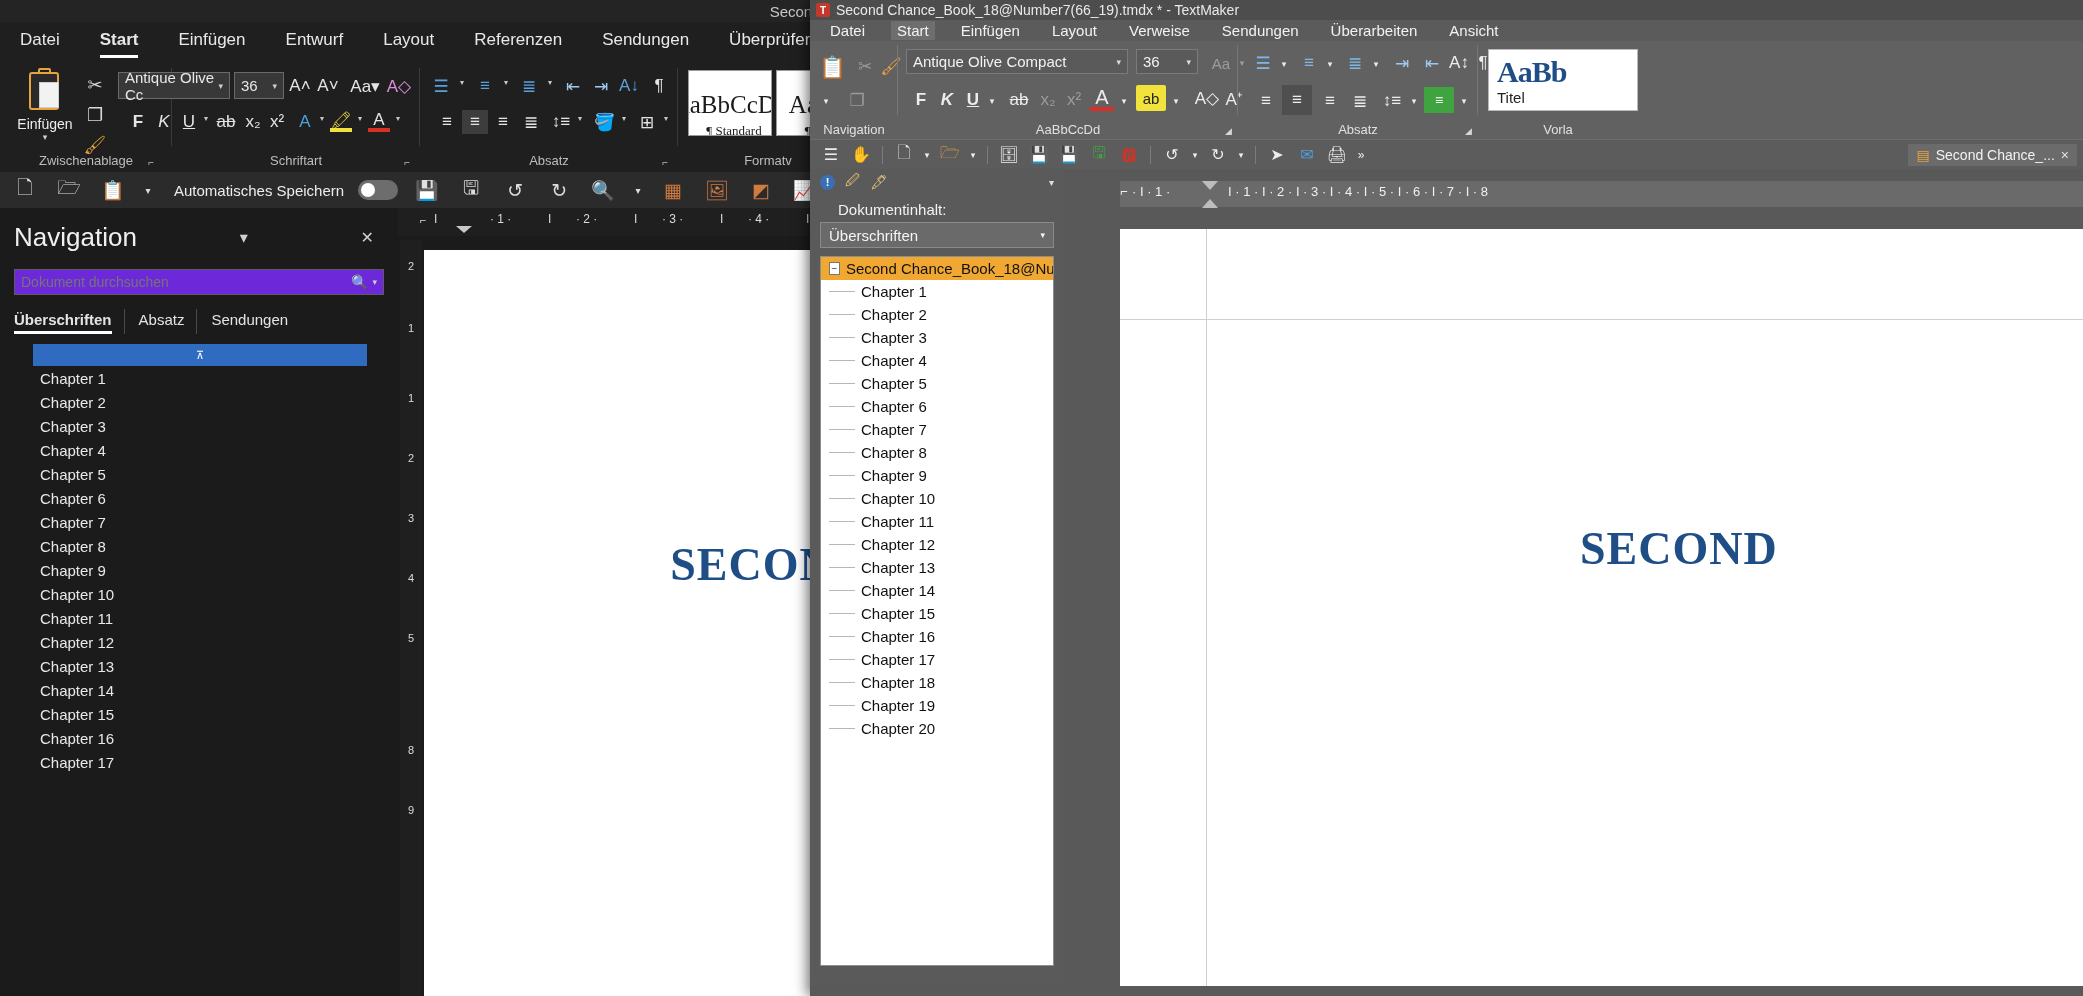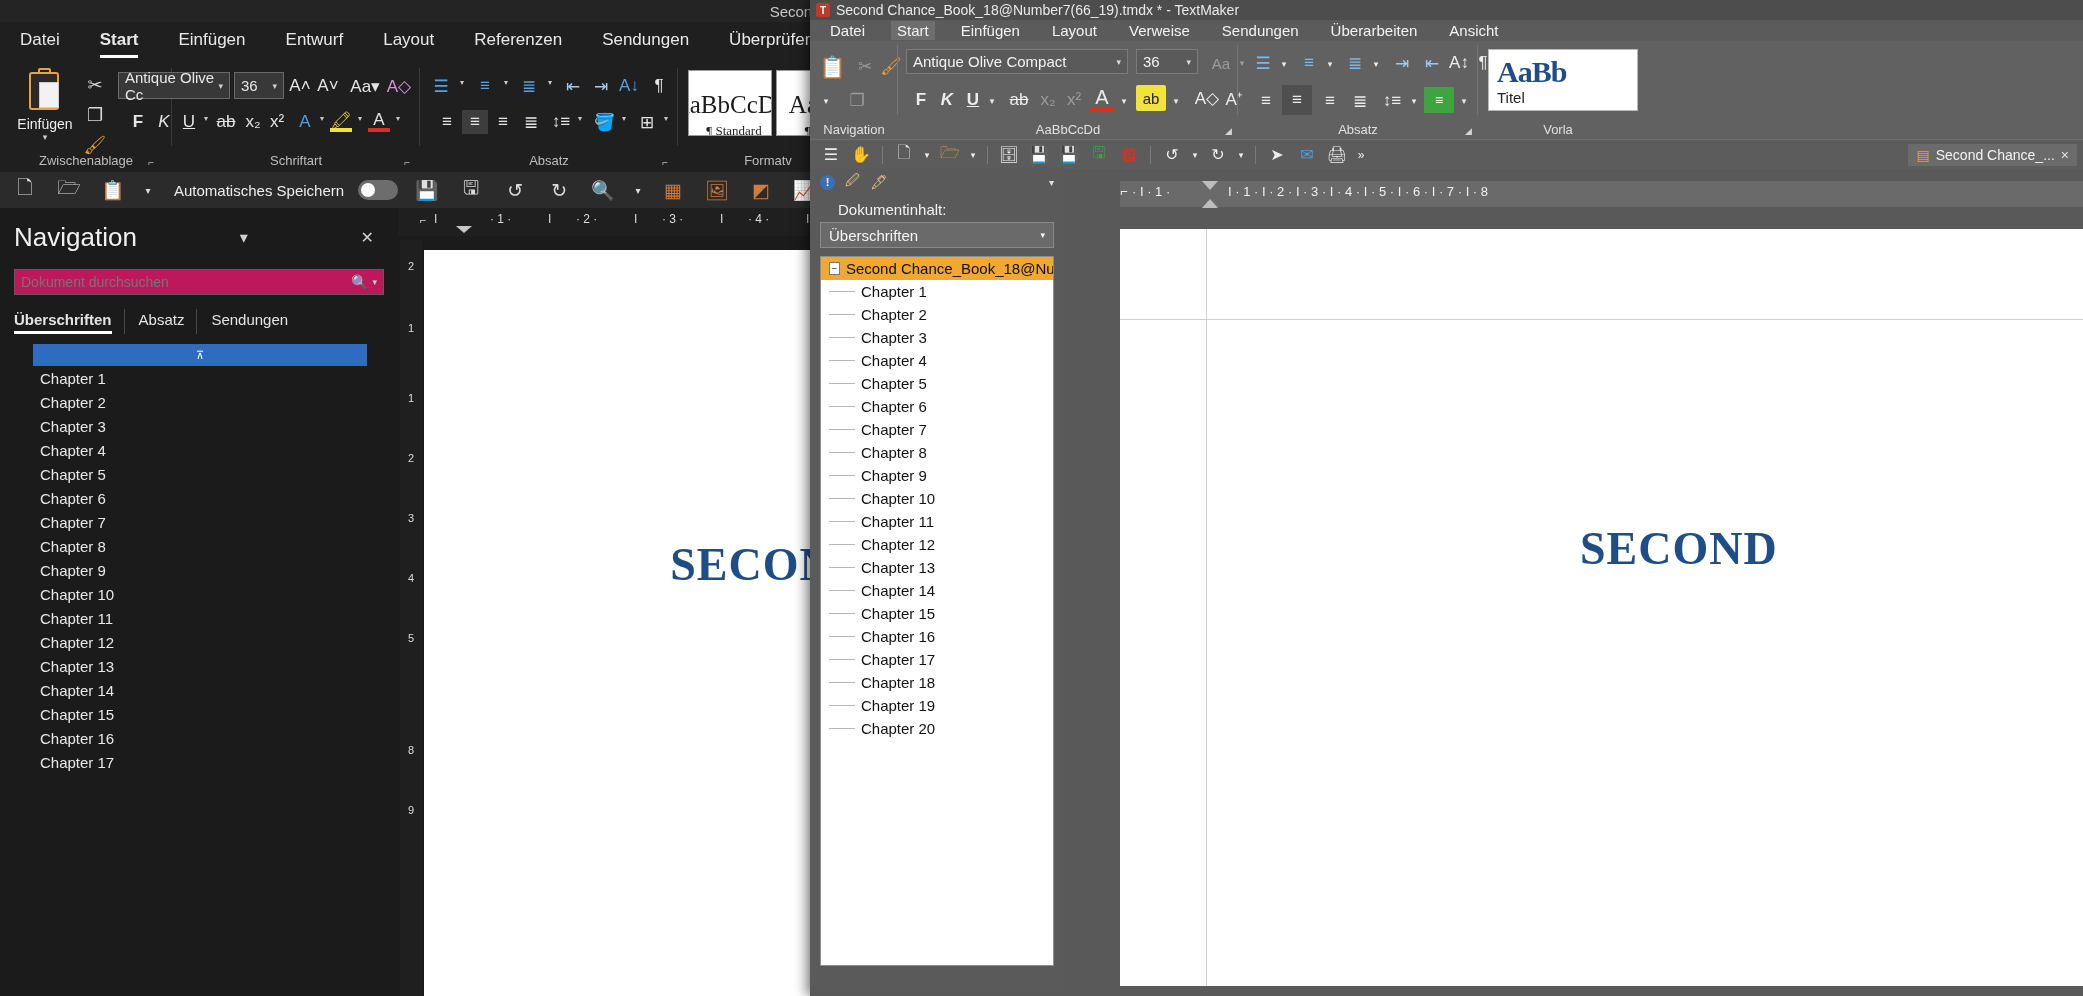--- a/index.html
+++ b/index.html
@@ -74,21 +74,21 @@
   .toggle .knob { position:absolute; left:3px; top:3px; width:14px; height:14px;
                   border-radius:50%; background:#ffffff; }
 
   
   .nav-pane { position:absolute; left:0; top:208px; width:398px; height:788px;
               background:#1b1b1b; }
   .nav-head { display:flex; align-items:center; padding:14px 14px 6px 14px; }
   .nav-title { font-size:26px; color:#f0f0f0; }
   .nav-head-btn { margin-left:auto; font-size:16px; color:#d0d0d0; padding:0 10px; }
   .nav-search { margin:10px 14px 0 14px; height:26px; border:1px solid #5d5d5d;
-                background:#be185d; display:flex; align-items:center; padding:0 6px; }
+                background:#6d28d9; display:flex; align-items:center; padding:0 6px; }
   .nav-search input { flex:1; background:transparent; border:0; outline:0;
                       color:#cfcfcf; font-size:14px; font-family:"Liberation Sans",sans-serif; }
   .nav-search .si { font-size:14px; color:#cfcfcf; }
   .nav-tabs { display:flex; align-items:flex-end; gap:0; margin:14px 14px 0 14px;
               border-bottom:0; }
   .nav-tab { font-size:15px; color:#e4e4e4; padding:2px 12px 6px 0; position:relative; }
   .nav-tab + .nav-tab { padding-left:14px; border-left:1px solid #4a4a4a; }
   .nav-tab.active { font-weight:bold; }
   .nav-tab.active::after { content:""; position:absolute; left:0; right:12px;
             bottom:0; height:3px; background:#ffffff; }

